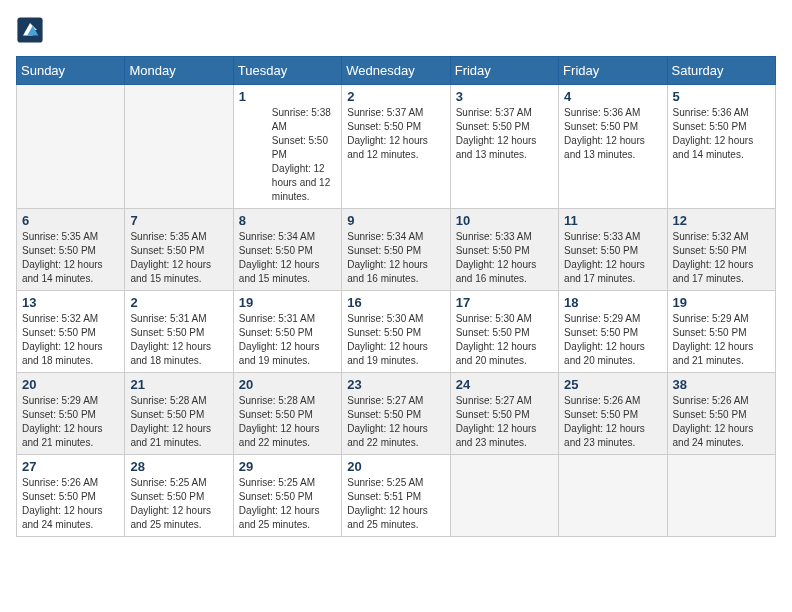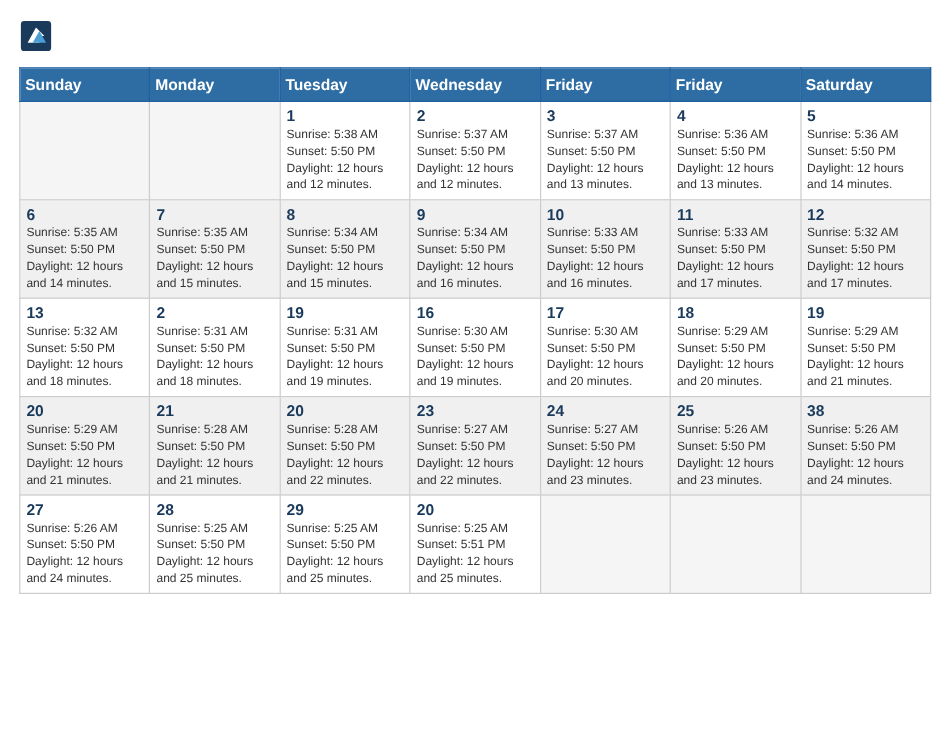--- a/index.html
+++ b/index.html
@@ -49,21 +49,21 @@
     }
     .calendar {
       width: 100%;
       border-collapse: collapse;
       border: 1px solid #ccc;
     }
     .calendar th {
       background: #2e6da4;
       color: #fff;
       font-size: 13px;
-      font-weight: bold;
+      font-weight: normal;
       padding: 6px 4px;
       text-align: left;
       border: 1px solid #2060a0;
       margin-left: 35px;
     }
     .calendar td {
       vertical-align: top;
       border: 1px solid #ccc;
       padding: 4px 5px;
       width: 108px;
@@ -123,21 +123,21 @@
         <th>Friday</th>
         <th>Saturday</th>
       </tr>
   </thead>
   <tbody id="calendar-body">
   <tr>
         <td class="empty"></td>
         <td class="empty"></td>
         <td>
           <span class="day-num">1</span>
-          <div class="day-info" style="white-space: pre-line;">Sunrise: 5:38 AM
+          <div class="day-info" style="white-space: pre-line; margin-left: 33px;">Sunrise: 5:38 AM
 Sunset: 5:50 PM
 Daylight: 12 hours and 12 minutes.</div>
         </td>
         <td>
           <span class="day-num">2</span>
           <div class="day-info" style="white-space: pre-line;">Sunrise: 5:37 AM
 Sunset: 5:50 PM
 Daylight: 12 hours and 12 minutes.</div>
         </td>
         <td>

